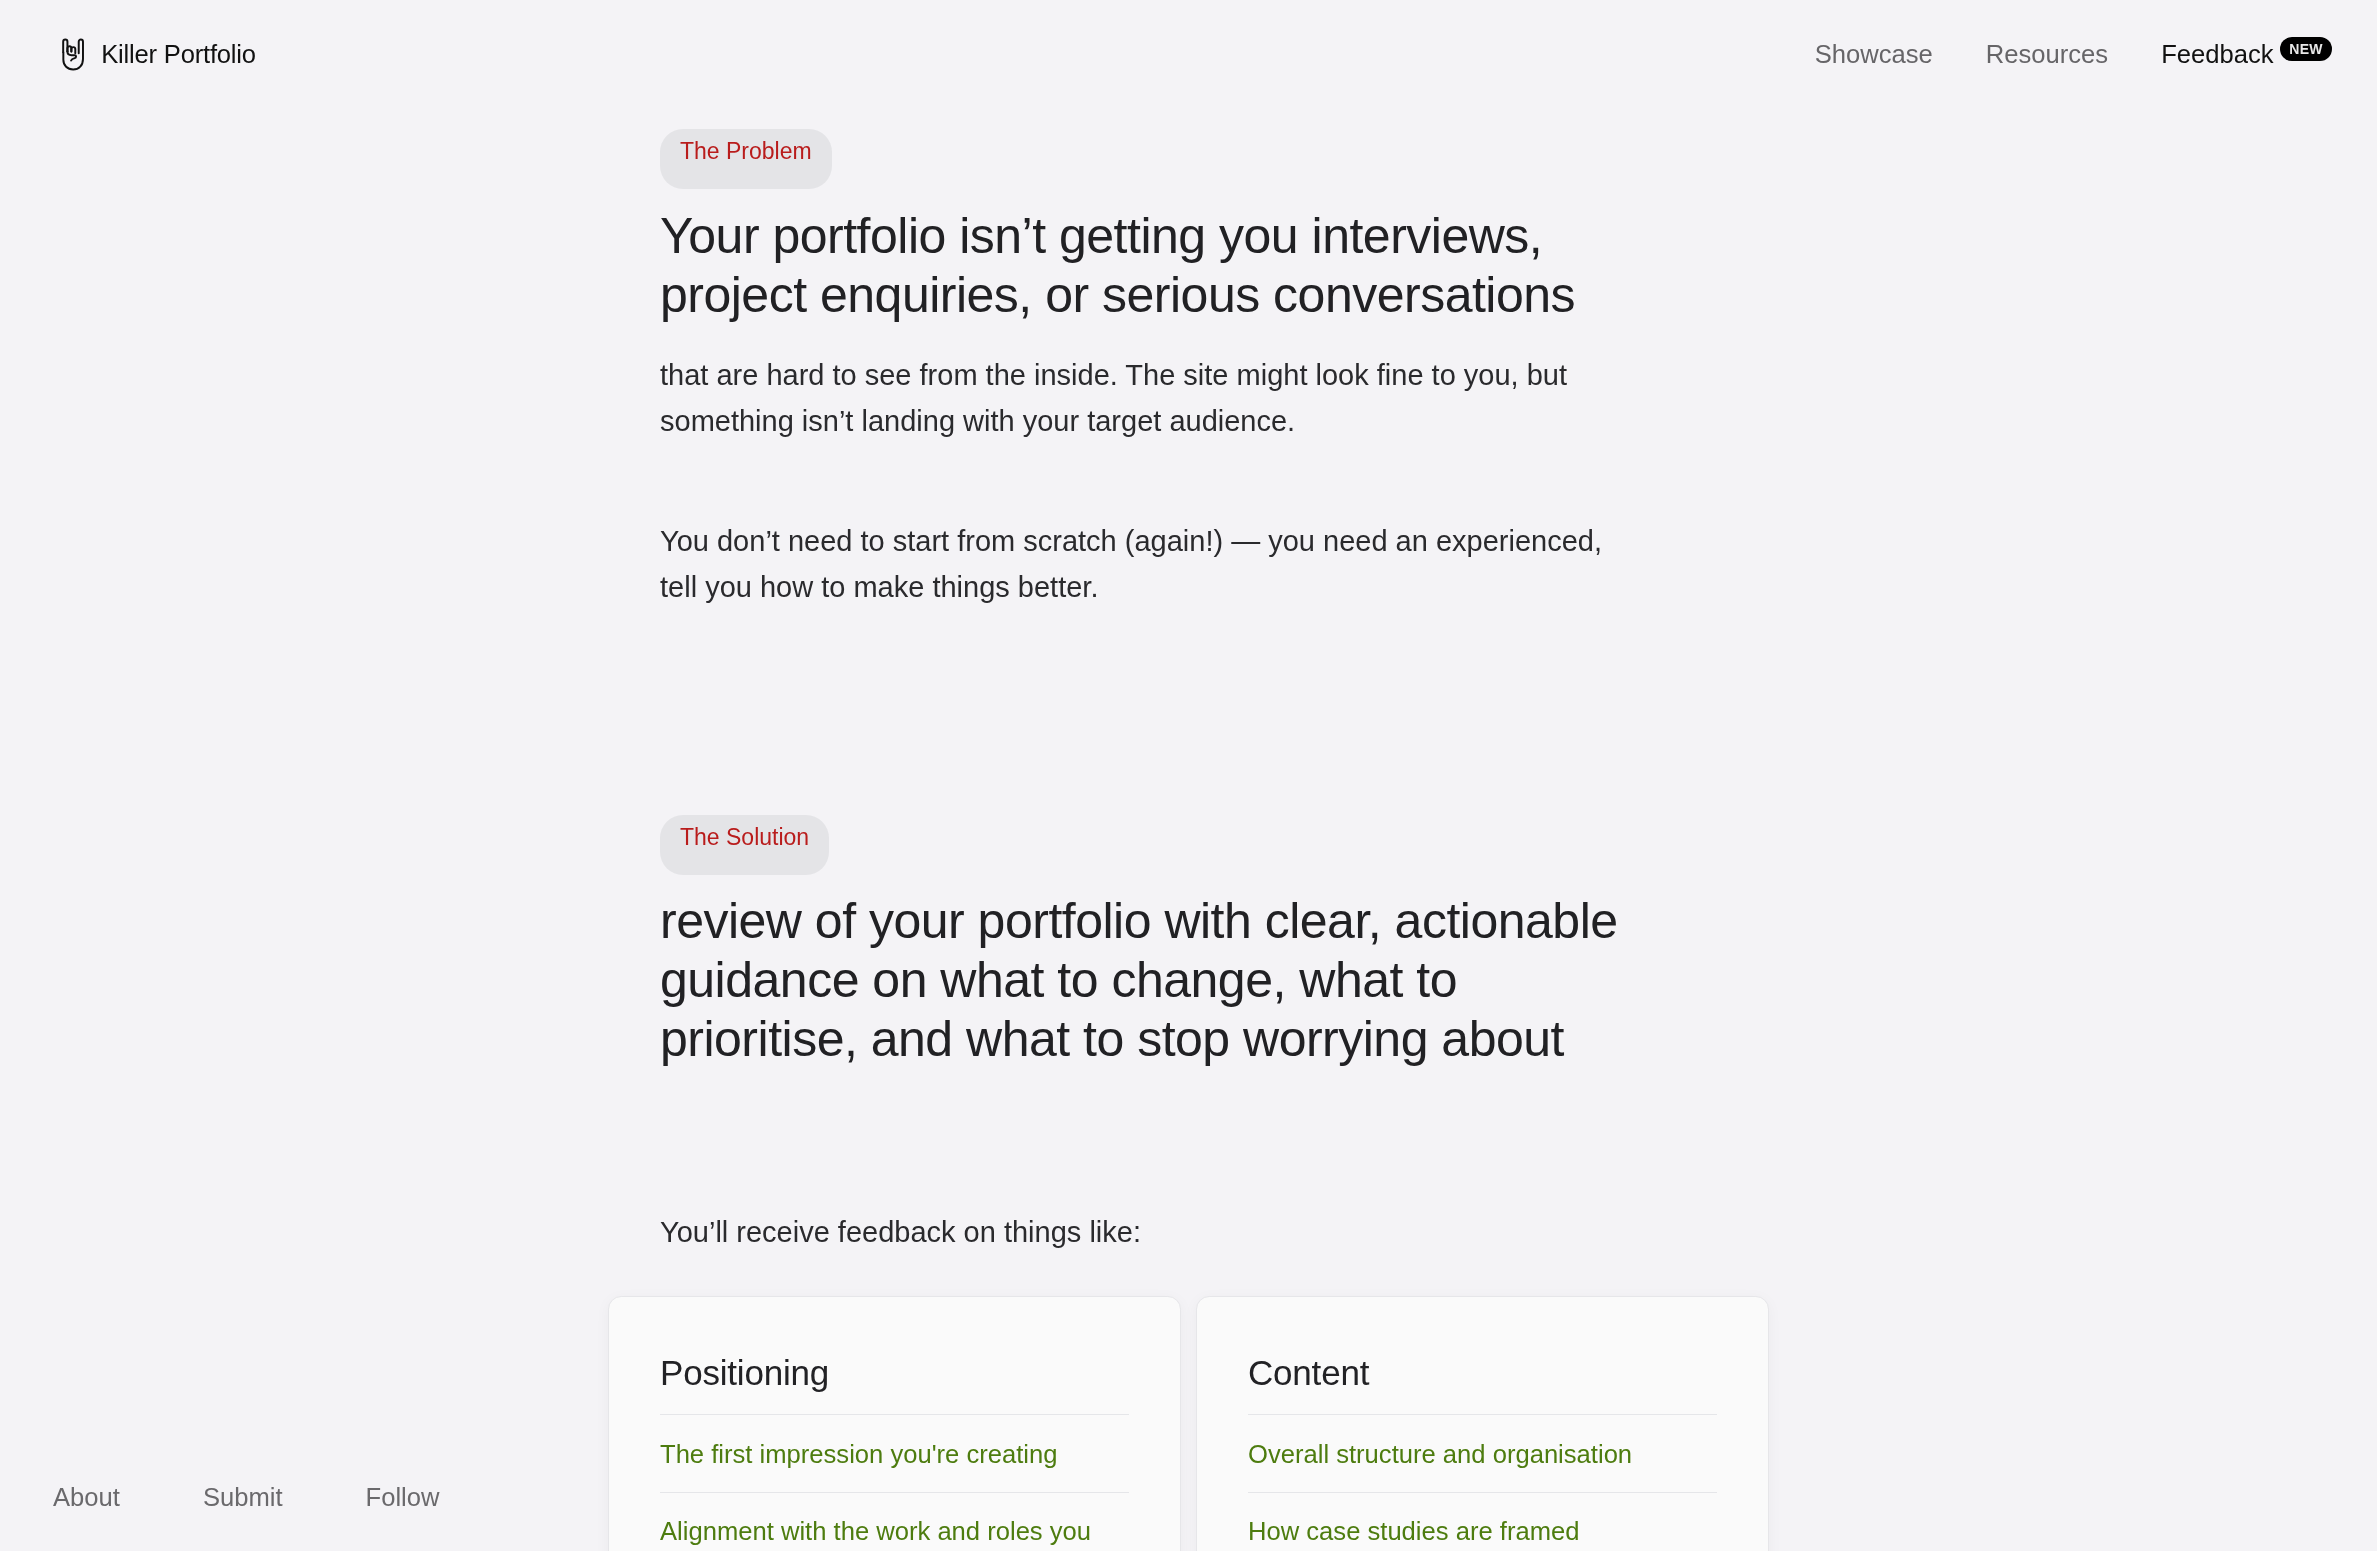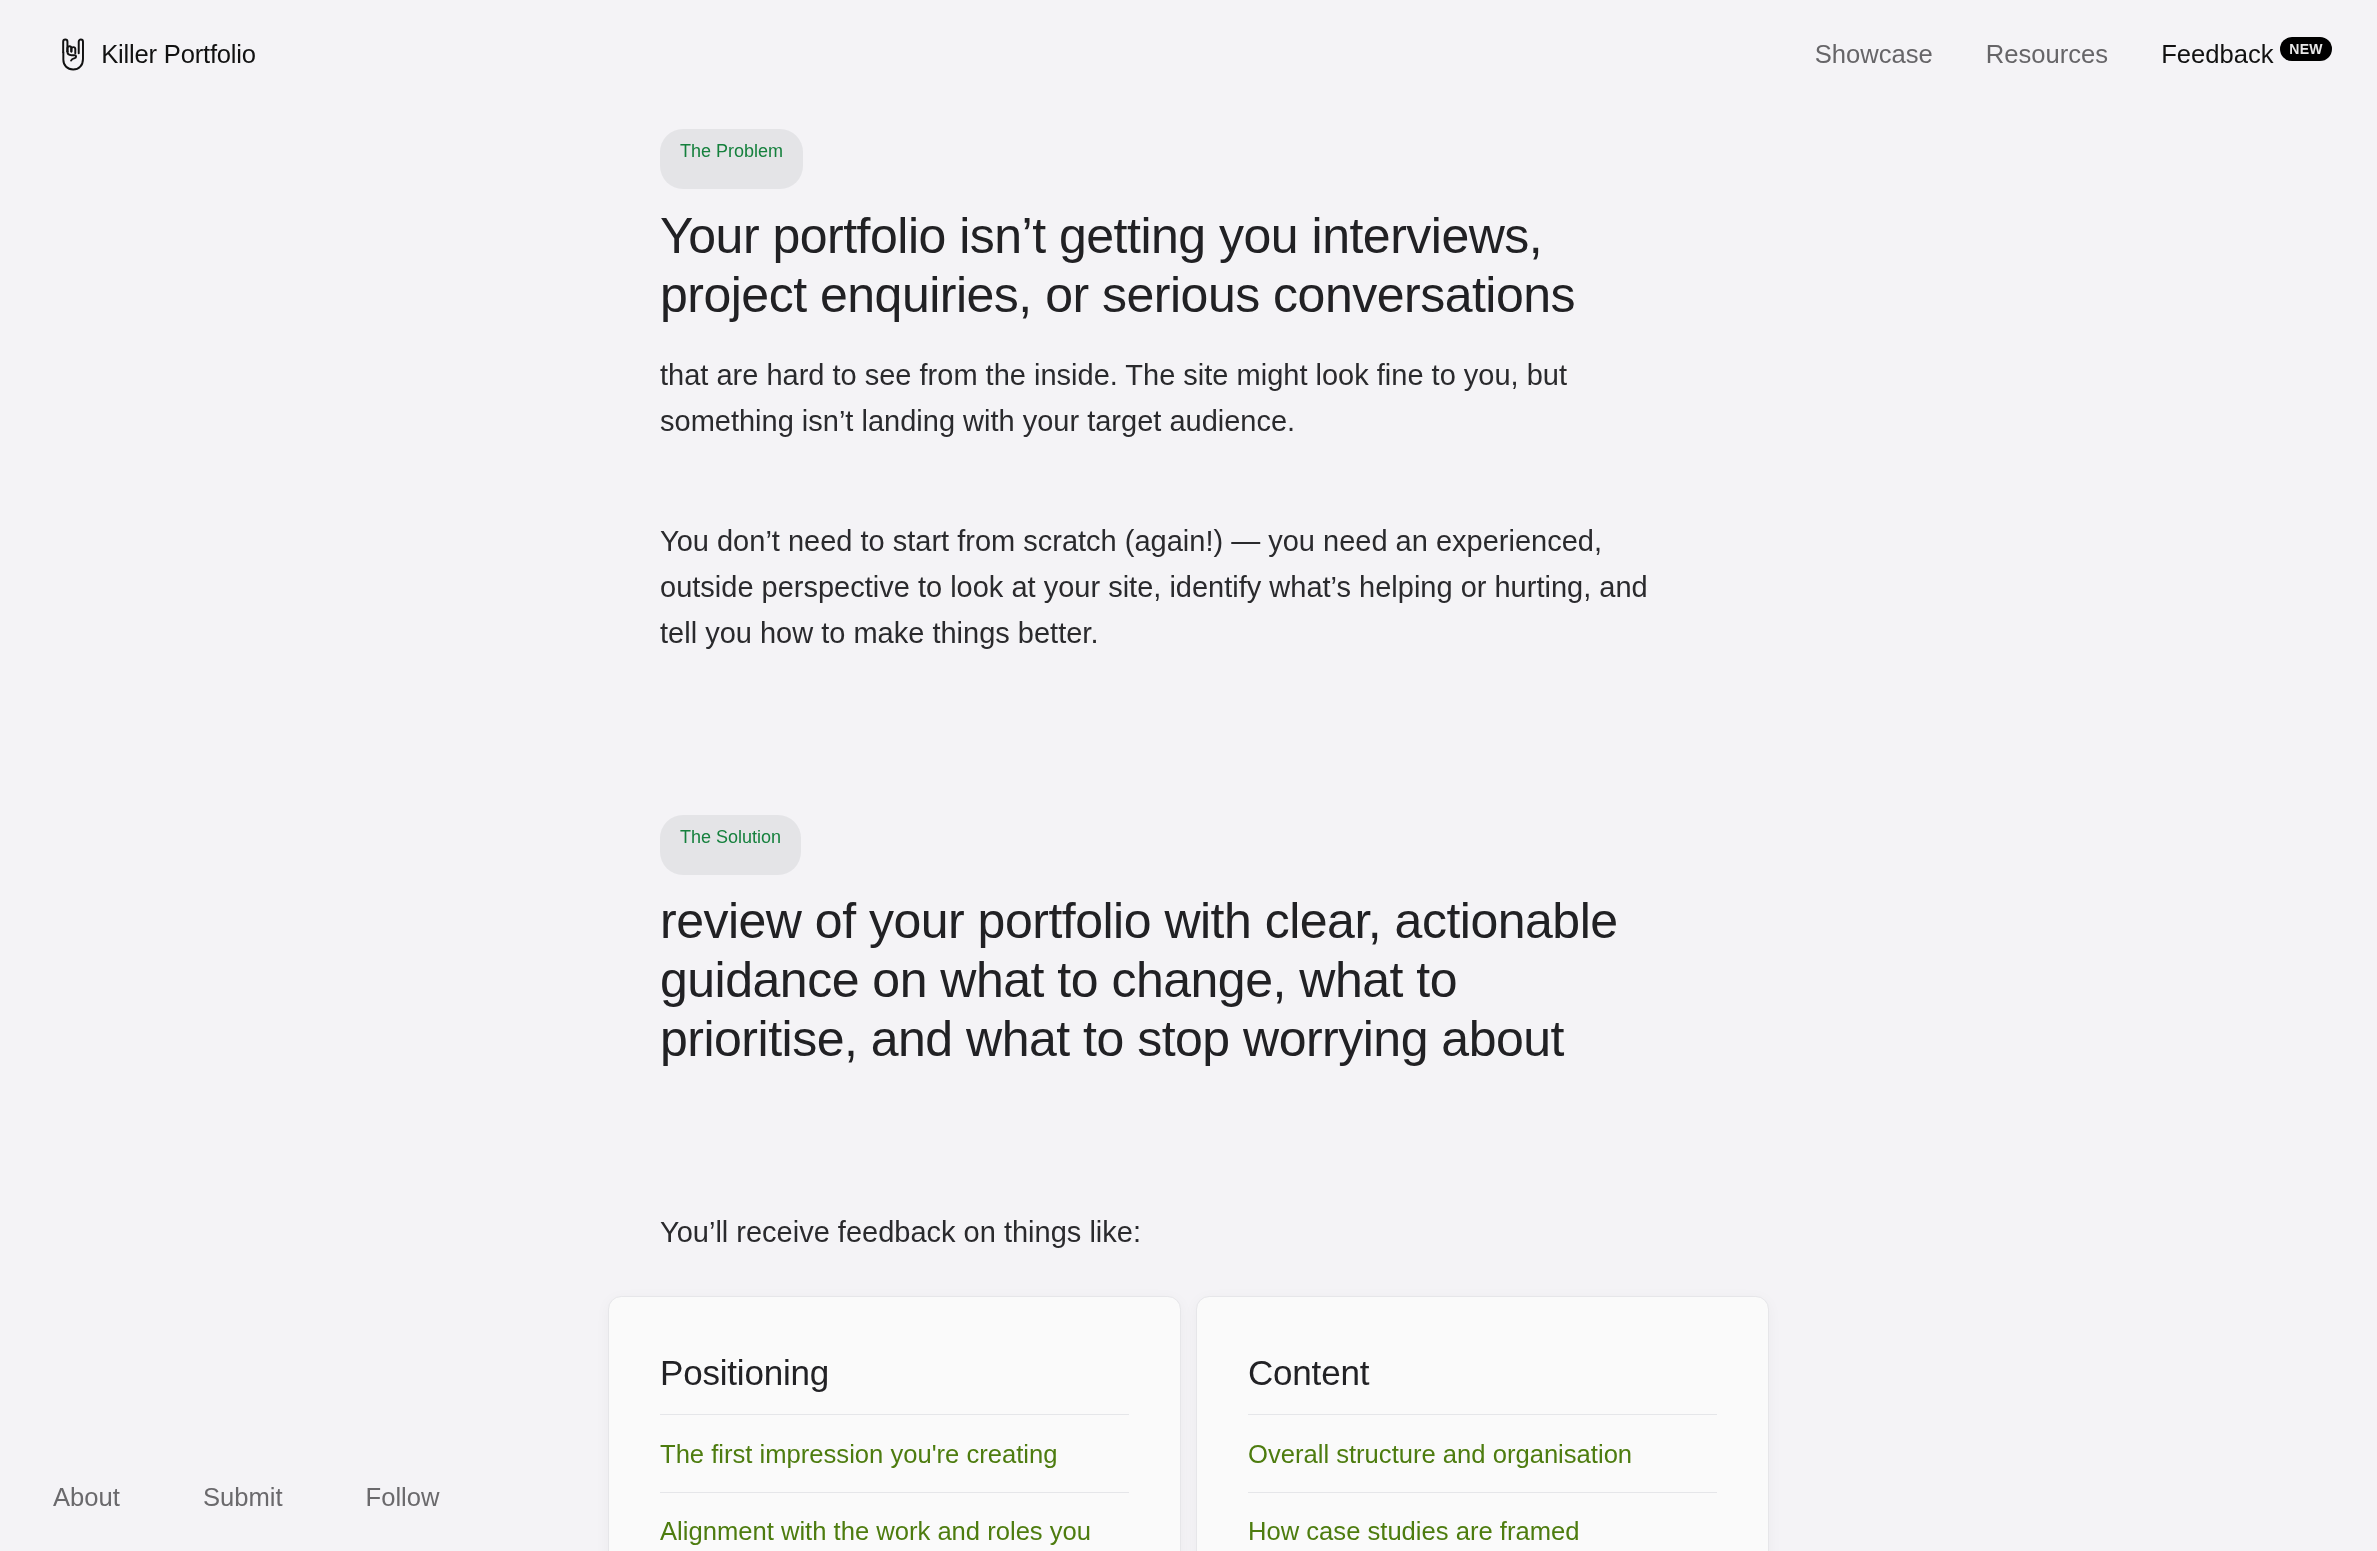--- a/index.html
+++ b/index.html
@@ -86,22 +86,22 @@
       top: 0;
       width: 1073px;
     }
     .pill {
       position: absolute;
       left: 0;
       height: 60px;
       padding: 0 20px;
       border-radius: 23px;
       background: #e4e4e7;
-      color: #15803d;
-      font-size: 18px;
+      color: #b91c1c;
+      font-size: 23px;
       line-height: 45px;
       white-space: nowrap;
     }
     .h2 {
       position: absolute;
       left: 0;
       margin: 0;
       font-weight: normal;
       font-size: 50px;
       line-height: 59px;
@@ -215,21 +215,20 @@
     <span>project enquiries, or serious conversations</span>
   </h2>
 
   <p class="para" style="top:352px;">
     <span>that are hard to see from the inside. The site might look fine to you, but</span>
     <span>something isn’t landing with your target audience.</span>
   </p>
 
   <p class="para" style="top:518px;">
     <span>You don’t need to start from scratch (again!) — you need an experienced,</span>
-    <span>outside perspective to look at your site, identify what’s helping or hurting, and</span>
     <span>tell you how to make things better.</span>
   </p>
 
   <span class="pill" style="top:815px;">The Solution</span>
 
   <h2 class="h2" style="top:892px;">
     <span>review of your portfolio with clear, actionable</span>
     <span>guidance on what to change, what to</span>
     <span>prioritise, and what to stop worrying about</span>
   </h2>

